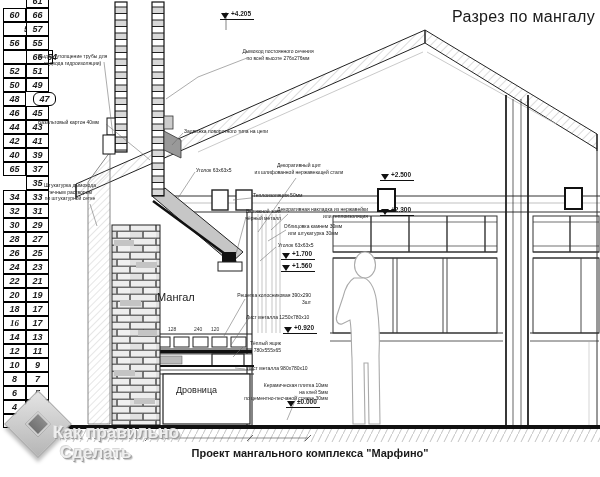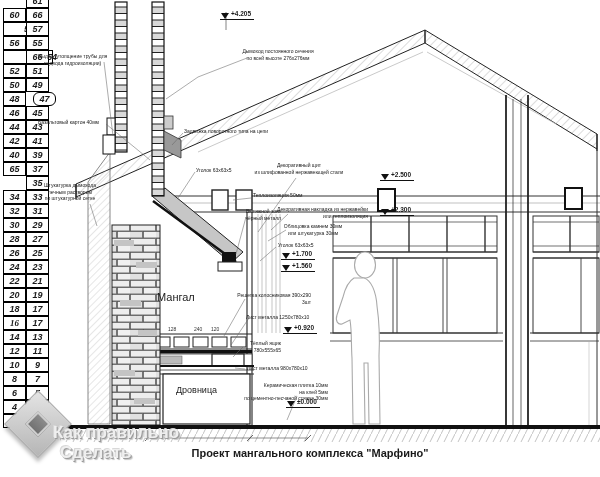--- a/index.html
+++ b/index.html
@@ -215,20 +215,21 @@
     <line x1="276" y1="247" x2="260" y2="261"></line>
     <line x1="245" y1="299" x2="224" y2="336"></line>
     <line x1="249" y1="318" x2="231" y2="345"></line>
     <line x1="243" y1="347" x2="233" y2="357"></line>
     <line x1="245" y1="369" x2="235" y2="368"></line>
     <line x1="297" y1="396" x2="287" y2="420"></line>
     <line x1="226" y1="12" x2="226" y2="30" stroke-width="0.8"></line>
   </g>
 </svg>
 
+<div class="title">Разрез по мангалу</div>
 <div class="caption">Проект мангального комплекса "Марфино"</div>
 
 <div id="ruler">
       <div class="cell" style="left: 3px; top: 8px;">60</div>
       <div class="cell" style="left: 3px; top: 22px; padding-left: 25px;">58</div>
       <div class="cell" style="left: 3px; top: 36px;">56</div>
       <div class="cell" style="left: 3px; top: 50px; padding-left: 48px;">54</div>
       <div class="cell" style="left: 3px; top: 64px;">52</div>
       <div class="cell" style="left: 3px; top: 78px;">50</div>
       <div class="cell" style="left: 3px; top: 92px;">48</div>

